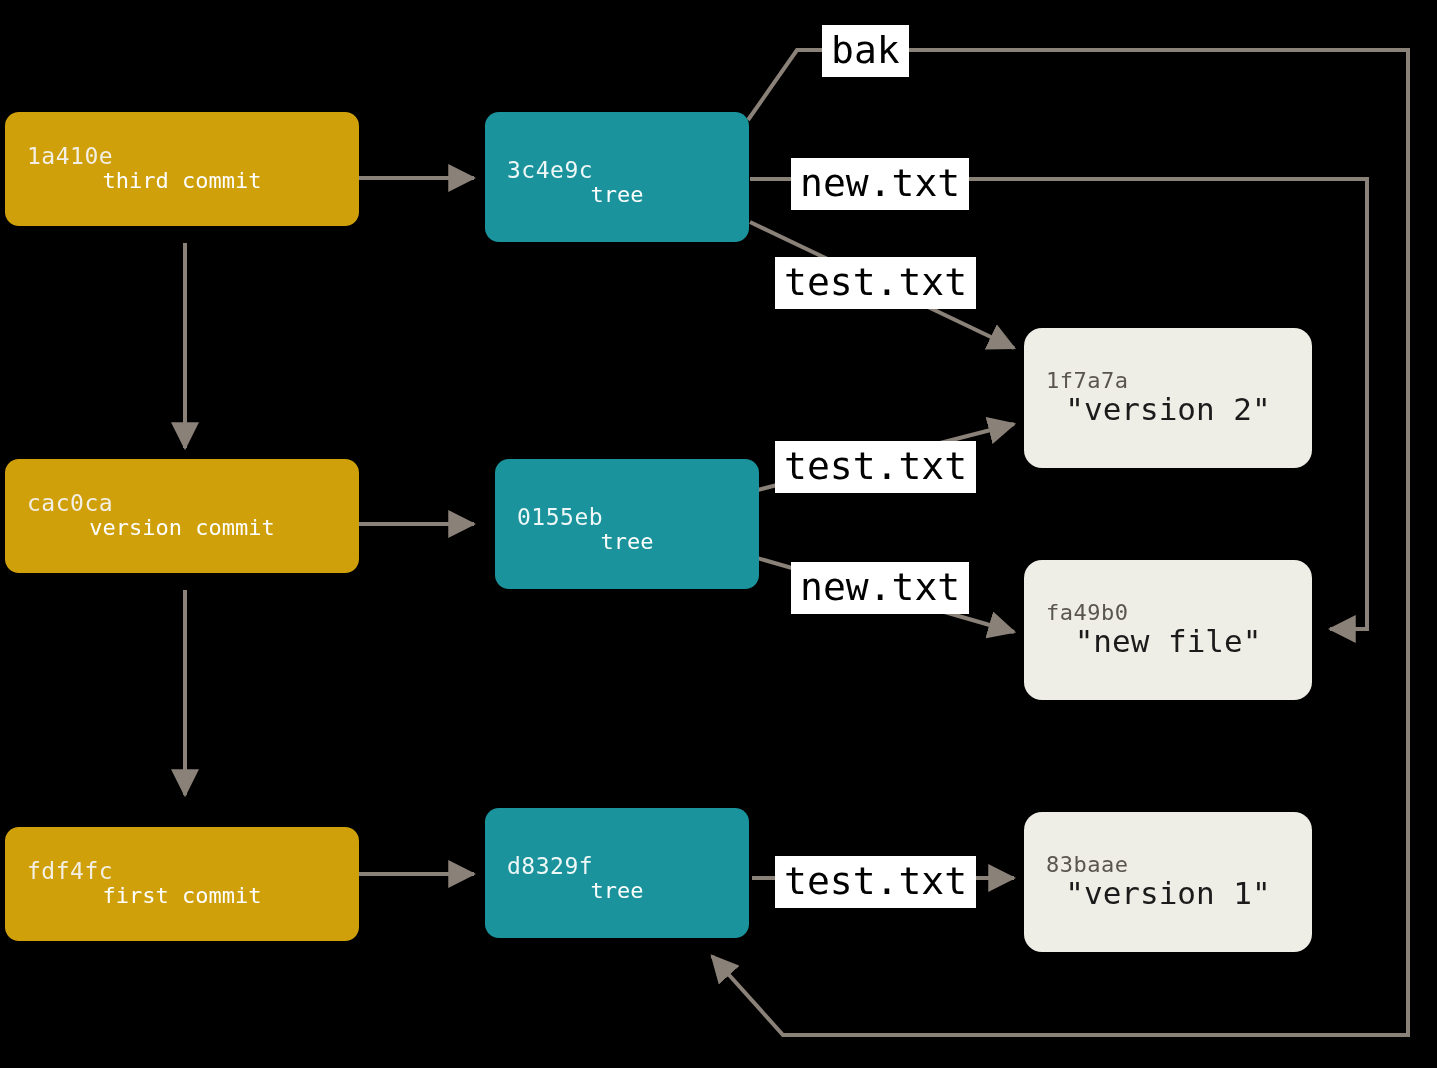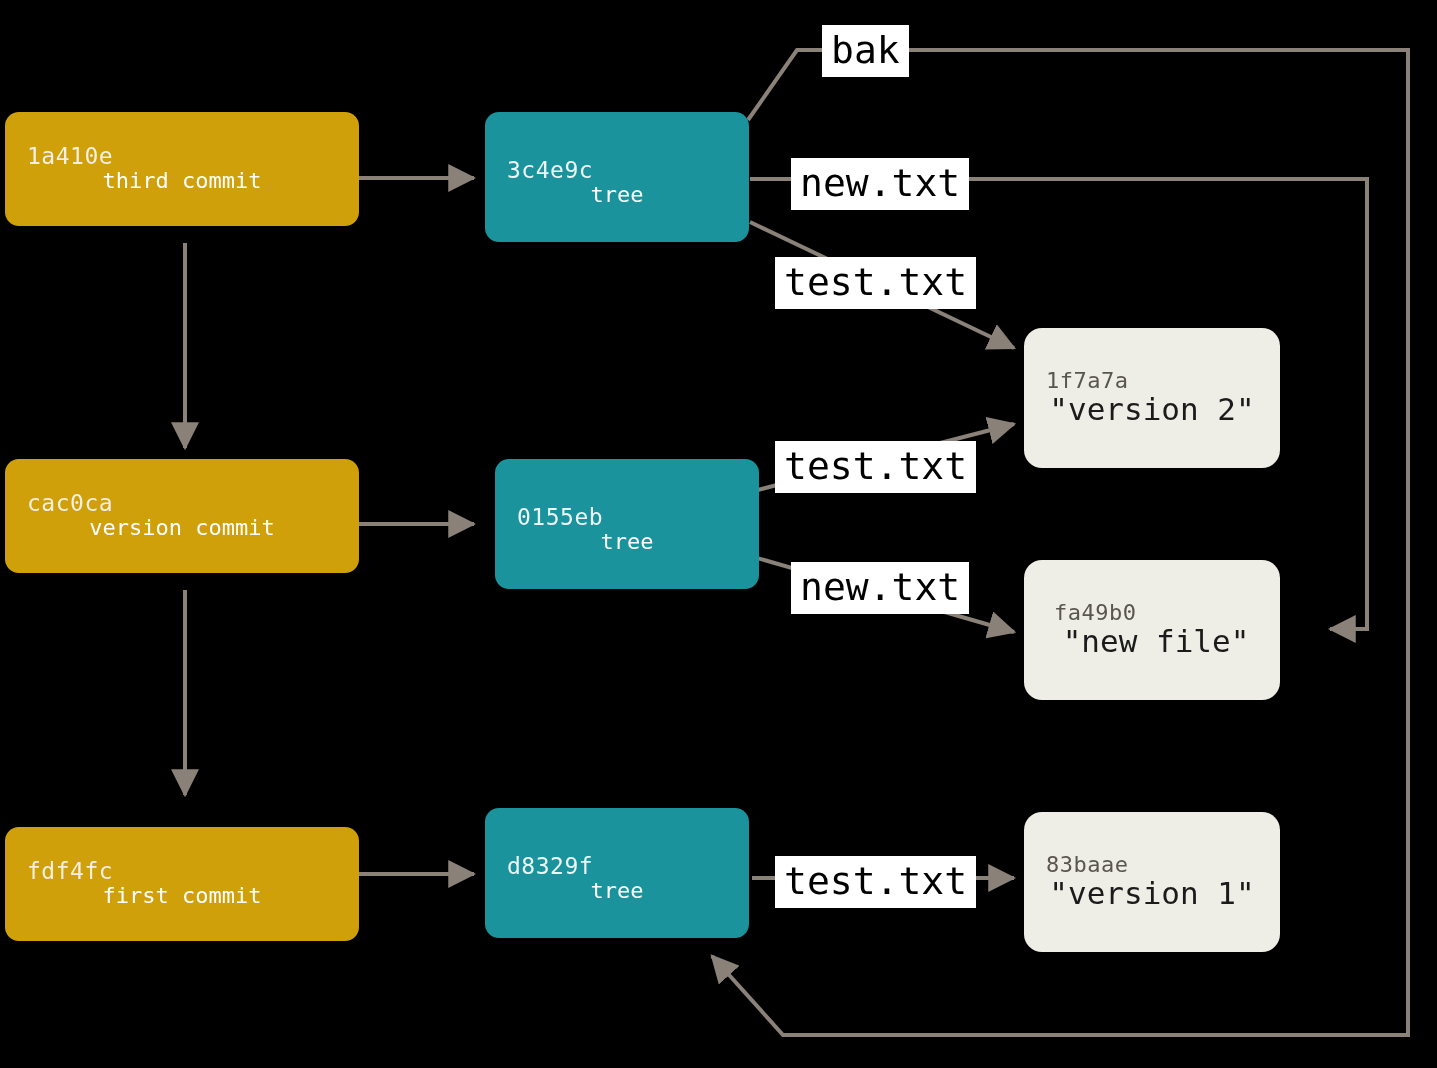--- a/index.html
+++ b/index.html
@@ -54,21 +54,21 @@
   .node.tree {
     background: #1a939c;
     width: 264px;
     height: 130px;
   }
   .node.tree .hash { color: #eef7f7; margin-top: 12px; }
   .node.tree .body { color: #ffffff; text-align: center; padding-left: 0; }
 
   .node.blob {
     background: #eeeee6;
-    width: 256px;
+    width: 288px;
     height: 140px;
     border-radius: 18px;
   }
   .node.blob .hash { color: #5a554d; font-size: 22px; }
   .node.blob .body { color: #1b1b1b; text-align: center; padding-left: 0; font-size: 31px; }
 
   .edge-label {
     position: absolute;
     background: #ffffff;
     color: #000000;
@@ -141,21 +141,21 @@
   <div class="node tree" style="left:485px; top:808px;">
     <div class="hash">d8329f</div>
     <div class="body">tree</div>
   </div>
 
   <div class="node blob" style="left:1024px; top:328px;">
     <div class="hash">1f7a7a</div>
     <div class="body">"version 2"</div>
   </div>
 
-  <div class="node blob" style="left:1024px; top:560px;padding-left:8px;">
+  <div class="node blob" style="left:1024px; top:560px;">
     <div class="hash">fa49b0</div>
     <div class="body">"new file"</div>
   </div>
 
   <div class="node blob" style="left:1024px; top:812px;">
     <div class="hash">83baae</div>
     <div class="body">"version 1"</div>
   </div>
 
   <div class="edge-label" style="left:822px; top:25px;">bak</div>

